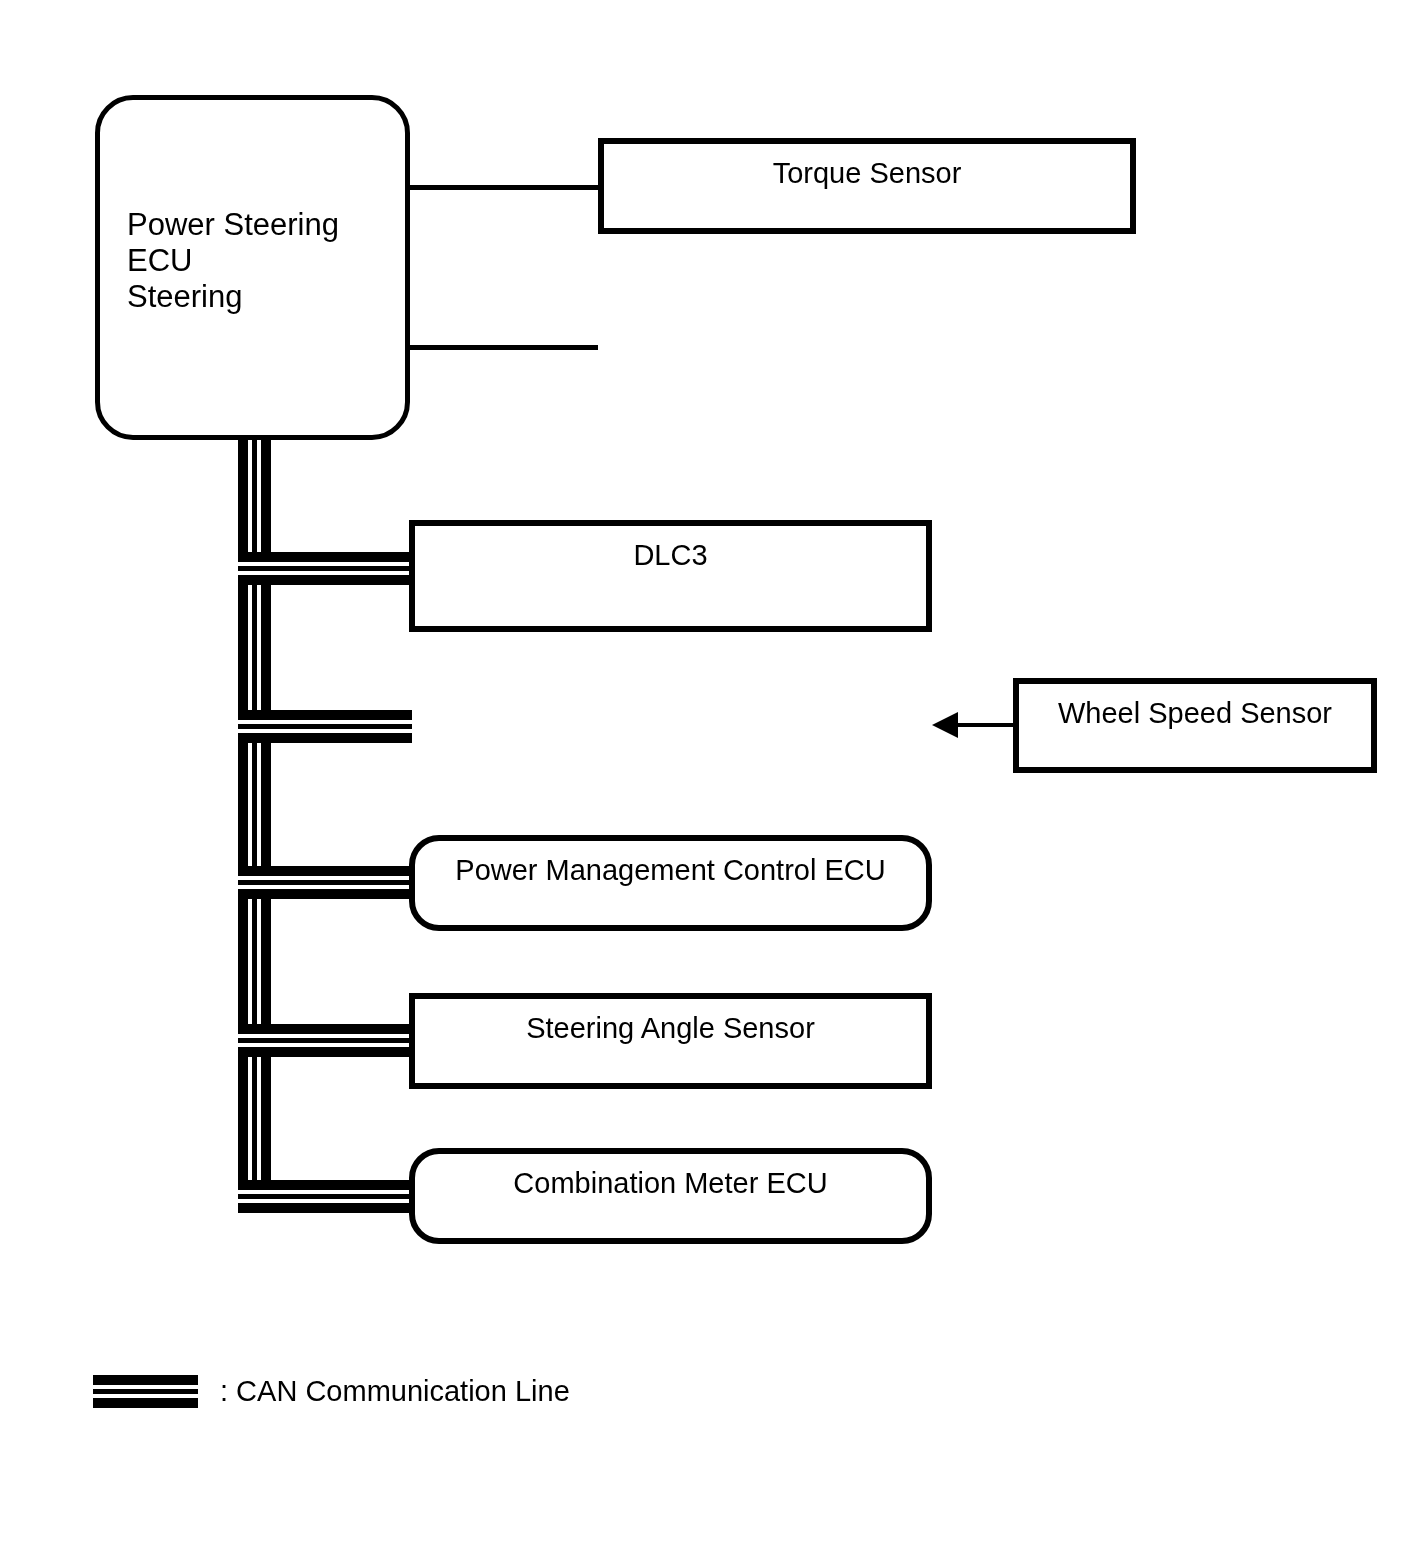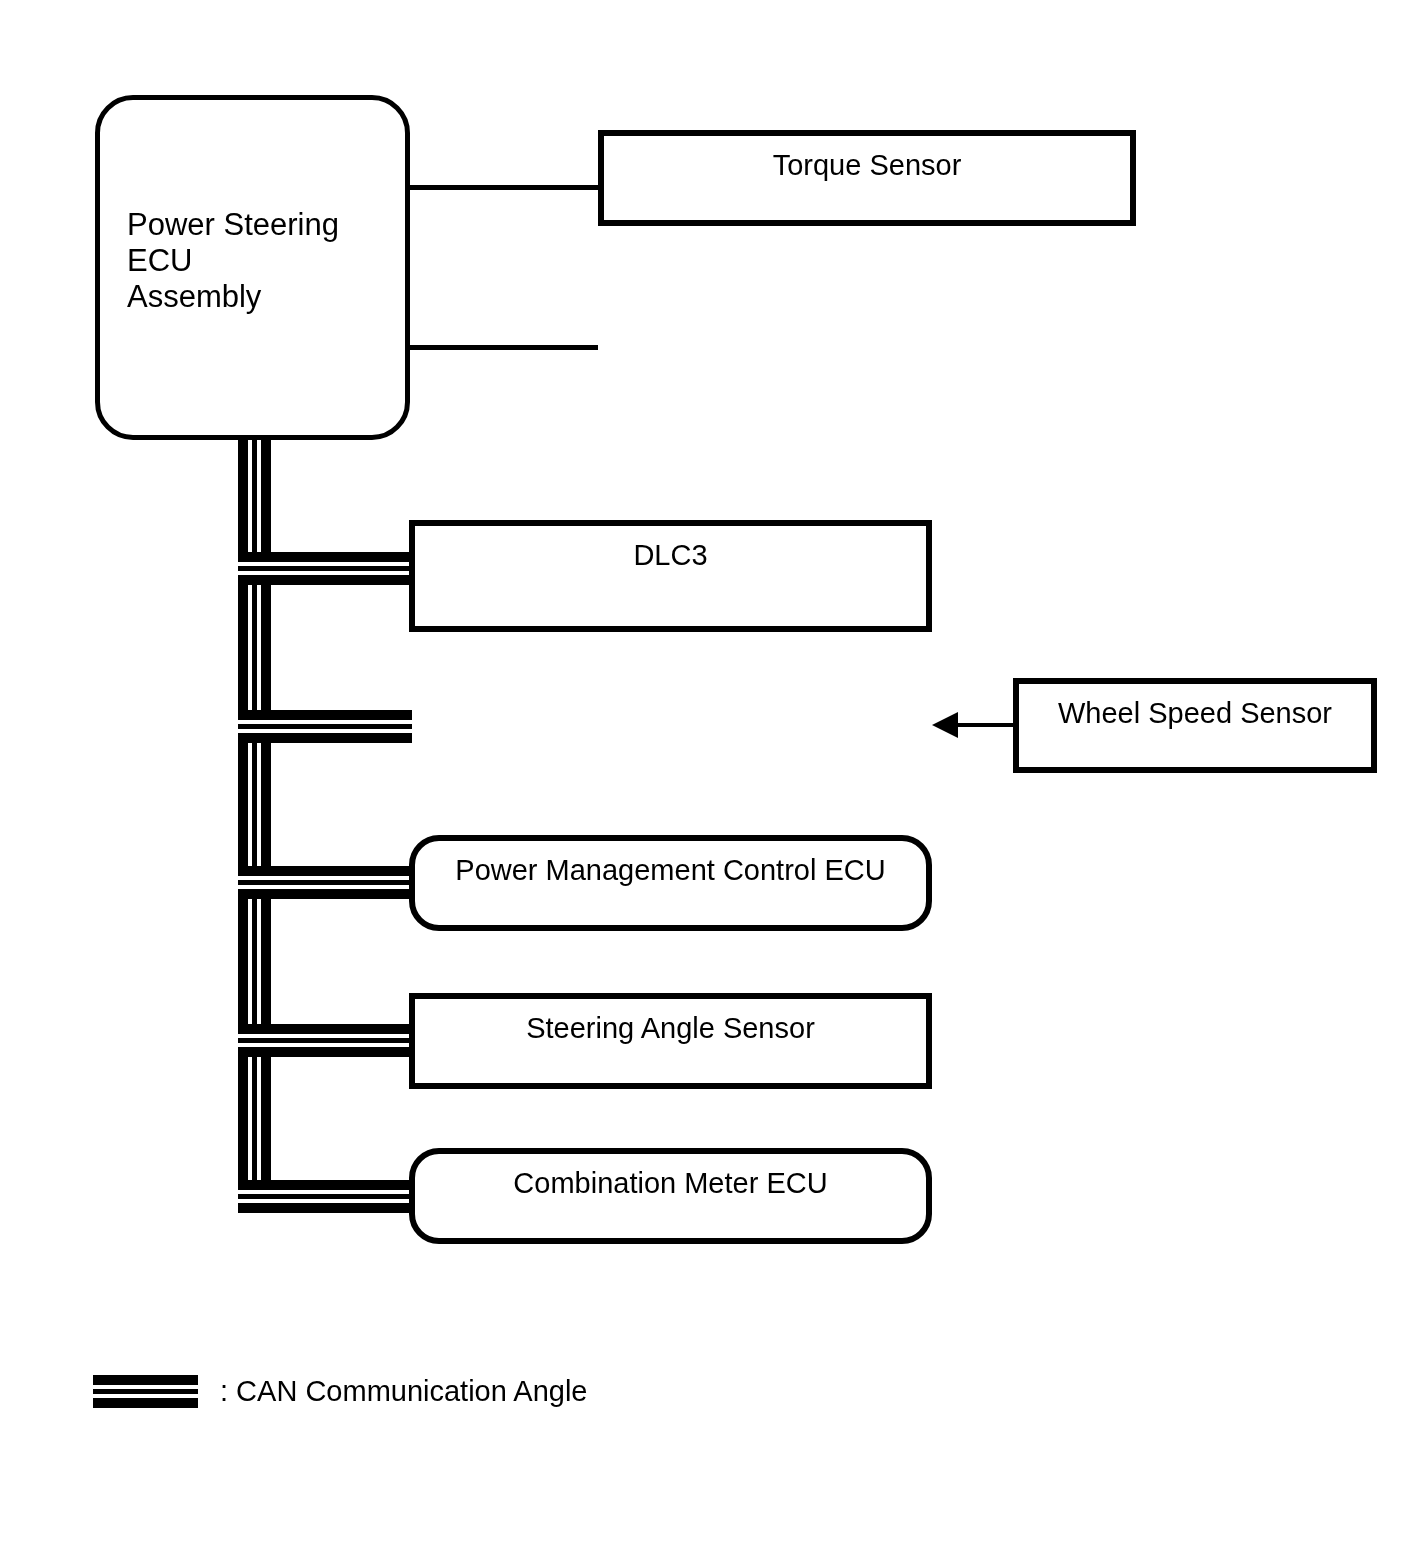--- a/index.html
+++ b/index.html
@@ -52,21 +52,21 @@
 
   
   .conn {
     position: absolute;
     background: #000000;
   }
   .conn-torque { left: 410px; top: 185px; width: 188px; height: 5px; }
   .conn-motor  { left: 410px; top: 345px; width: 188px; height: 5px; }
 
   
-  .torque-box { left: 598px; top: 130px; width: 538px; height: 96px; }
+  .torque-box { left: 598px; top: 138px; width: 538px; height: 96px; }
   .motor-box  { left: 598px; top: 300px; width: 538px; height: 95px; }
 
   
   .can-bus-vertical {
     position: absolute;
     left: 238px; top: 440px;
     width: 33px; height: 773px;
     background: linear-gradient(to right,
       #000000 0px 10px,
       #ffffff 10px 14px,
@@ -137,21 +137,21 @@
     white-space: nowrap;
   }
 </style>
 </head>
 <body>
 
 <div class="canvas">
 
   <div class="main-box">
     <span>Power Steering ECU</span>
-    <span>Assembly</span>
+    <span>Steering</span>
   </div>
 
   <div class="conn conn-torque"></div>
   <div class="conn conn-motor"></div>
 
   <div class="node torque-box">
     <span>Torque Sensor</span>
   </div>
 
   <div class="can-bus-vertical"></div>
@@ -175,15 +175,15 @@
     <span>Combination Meter ECU</span>
   </div>
 
   <div class="arrow-line"></div>
   <div class="arrow-head"></div>
   <div class="node wss-box">
     <span>Wheel Speed Sensor</span>
   </div>
 
   <div class="legend-swatch"></div>
-  <div class="legend-text">: CAN Communication Angle</div>
+  <div class="legend-text">: CAN Communication Line</div>
 
 </div>
 
 </body></html>

